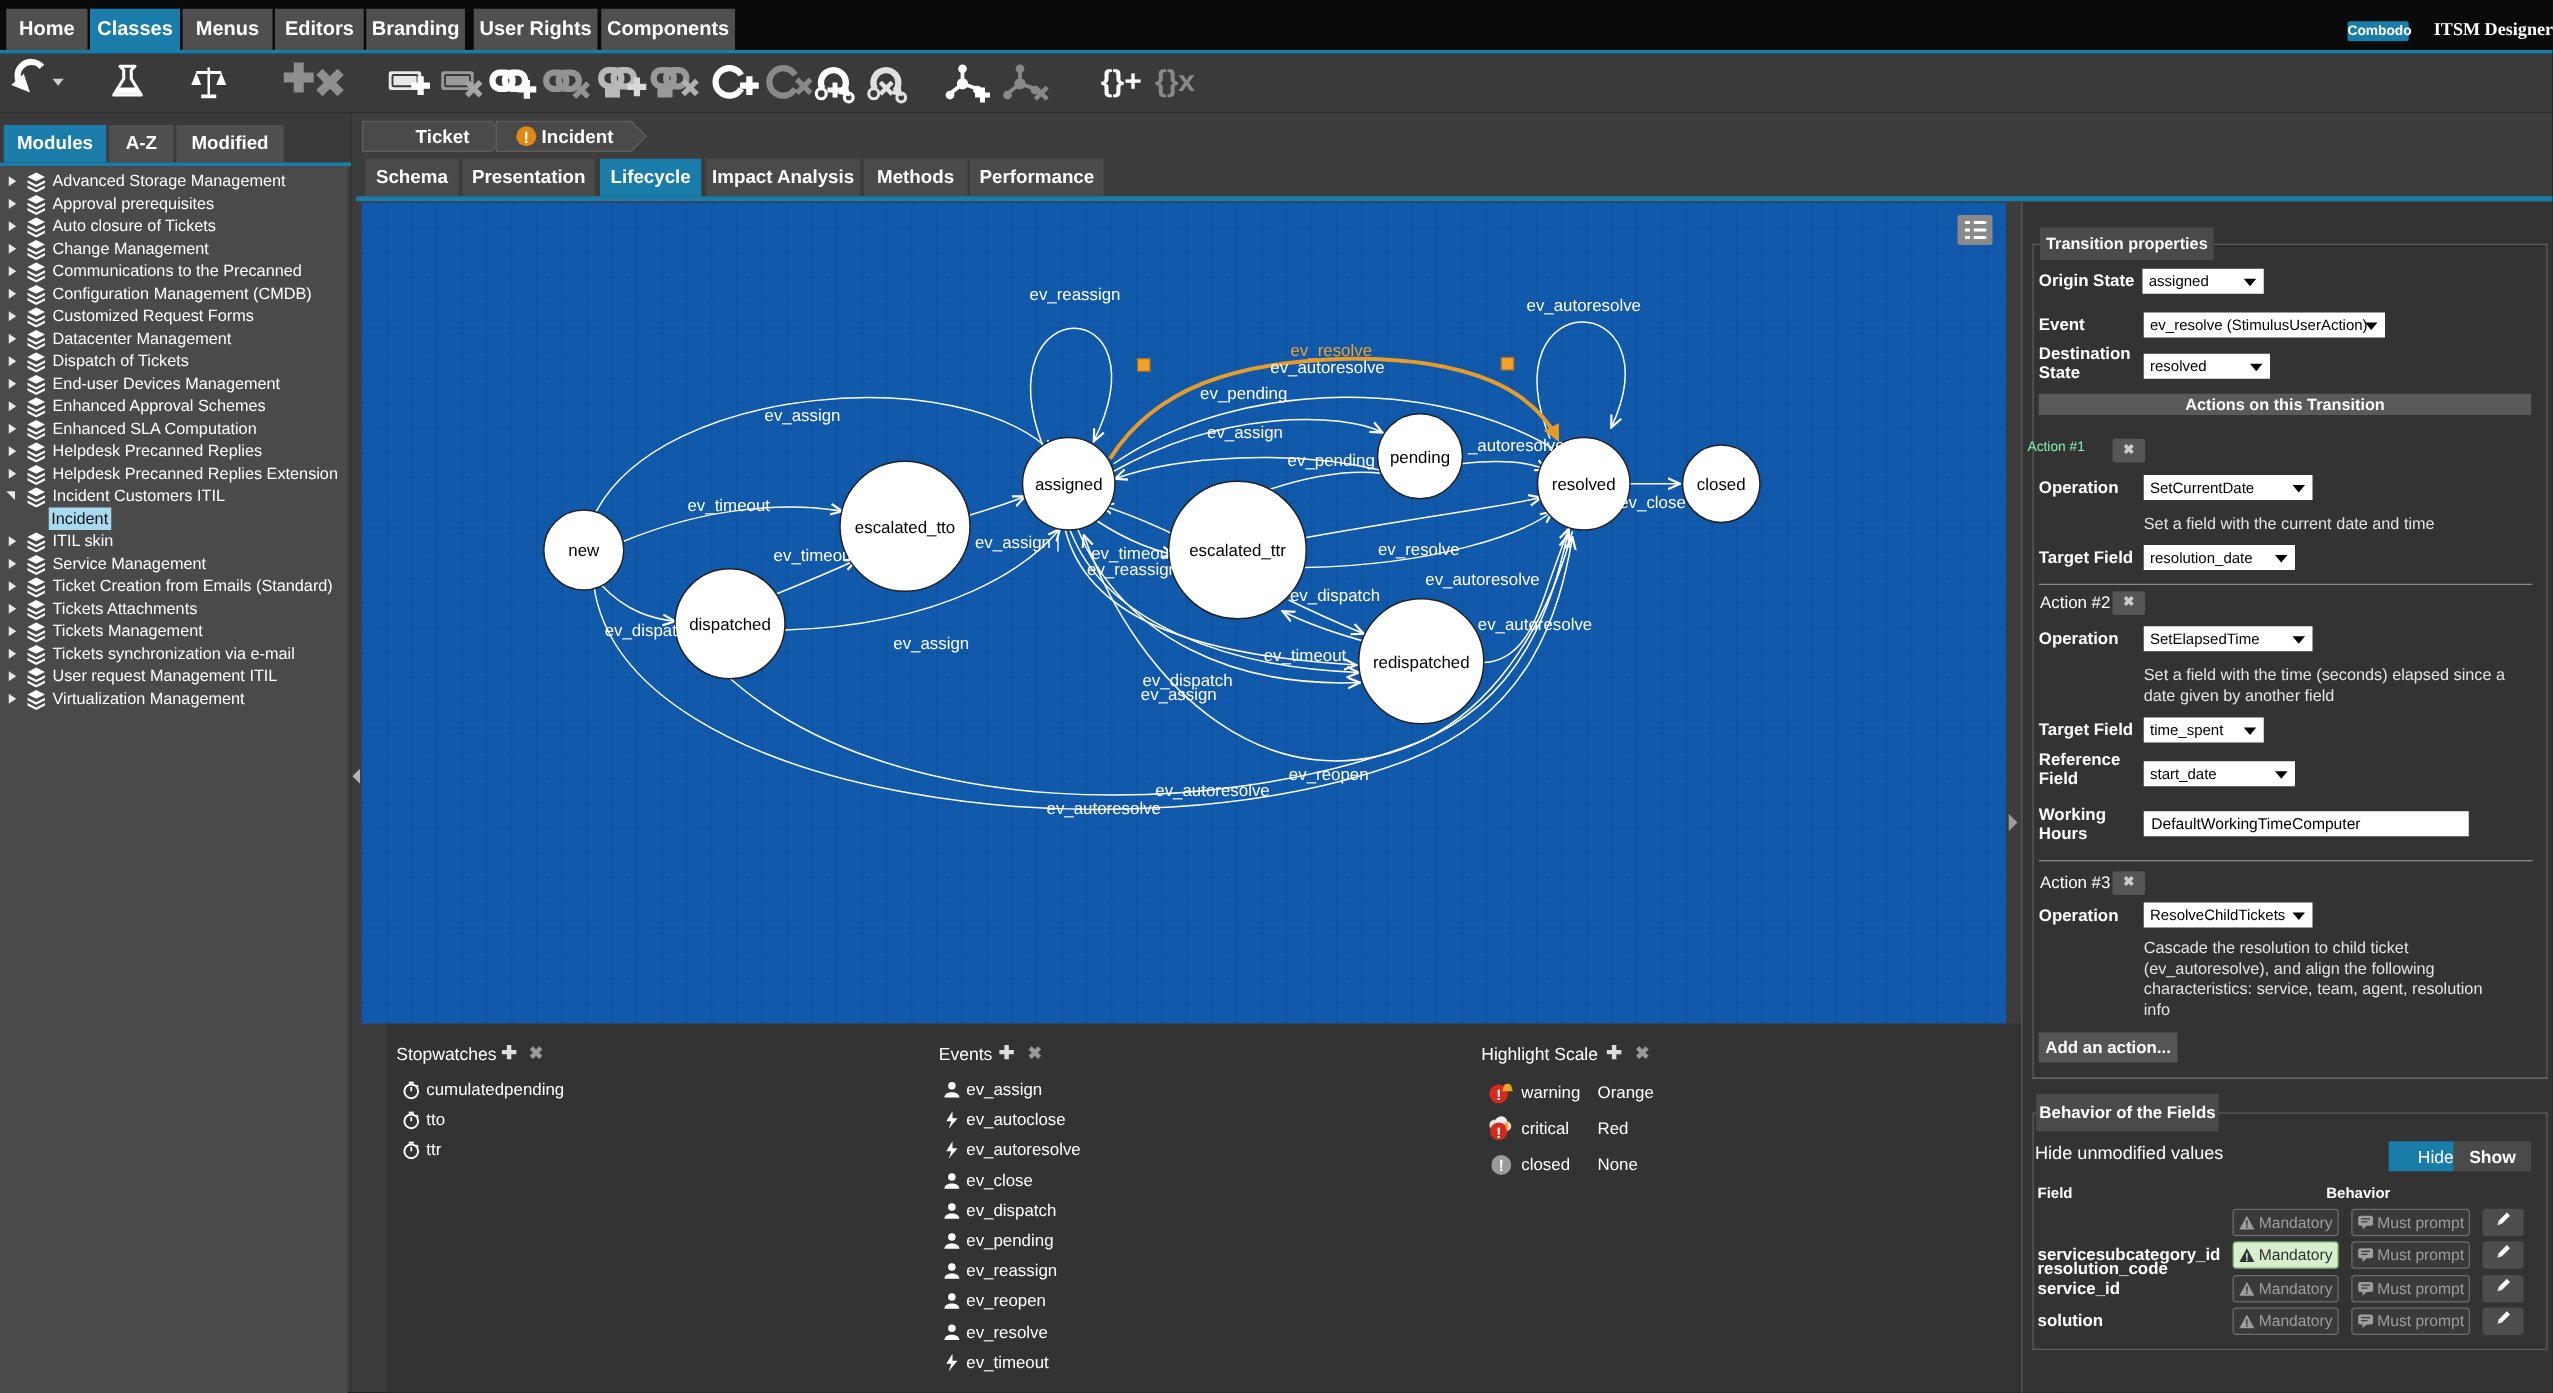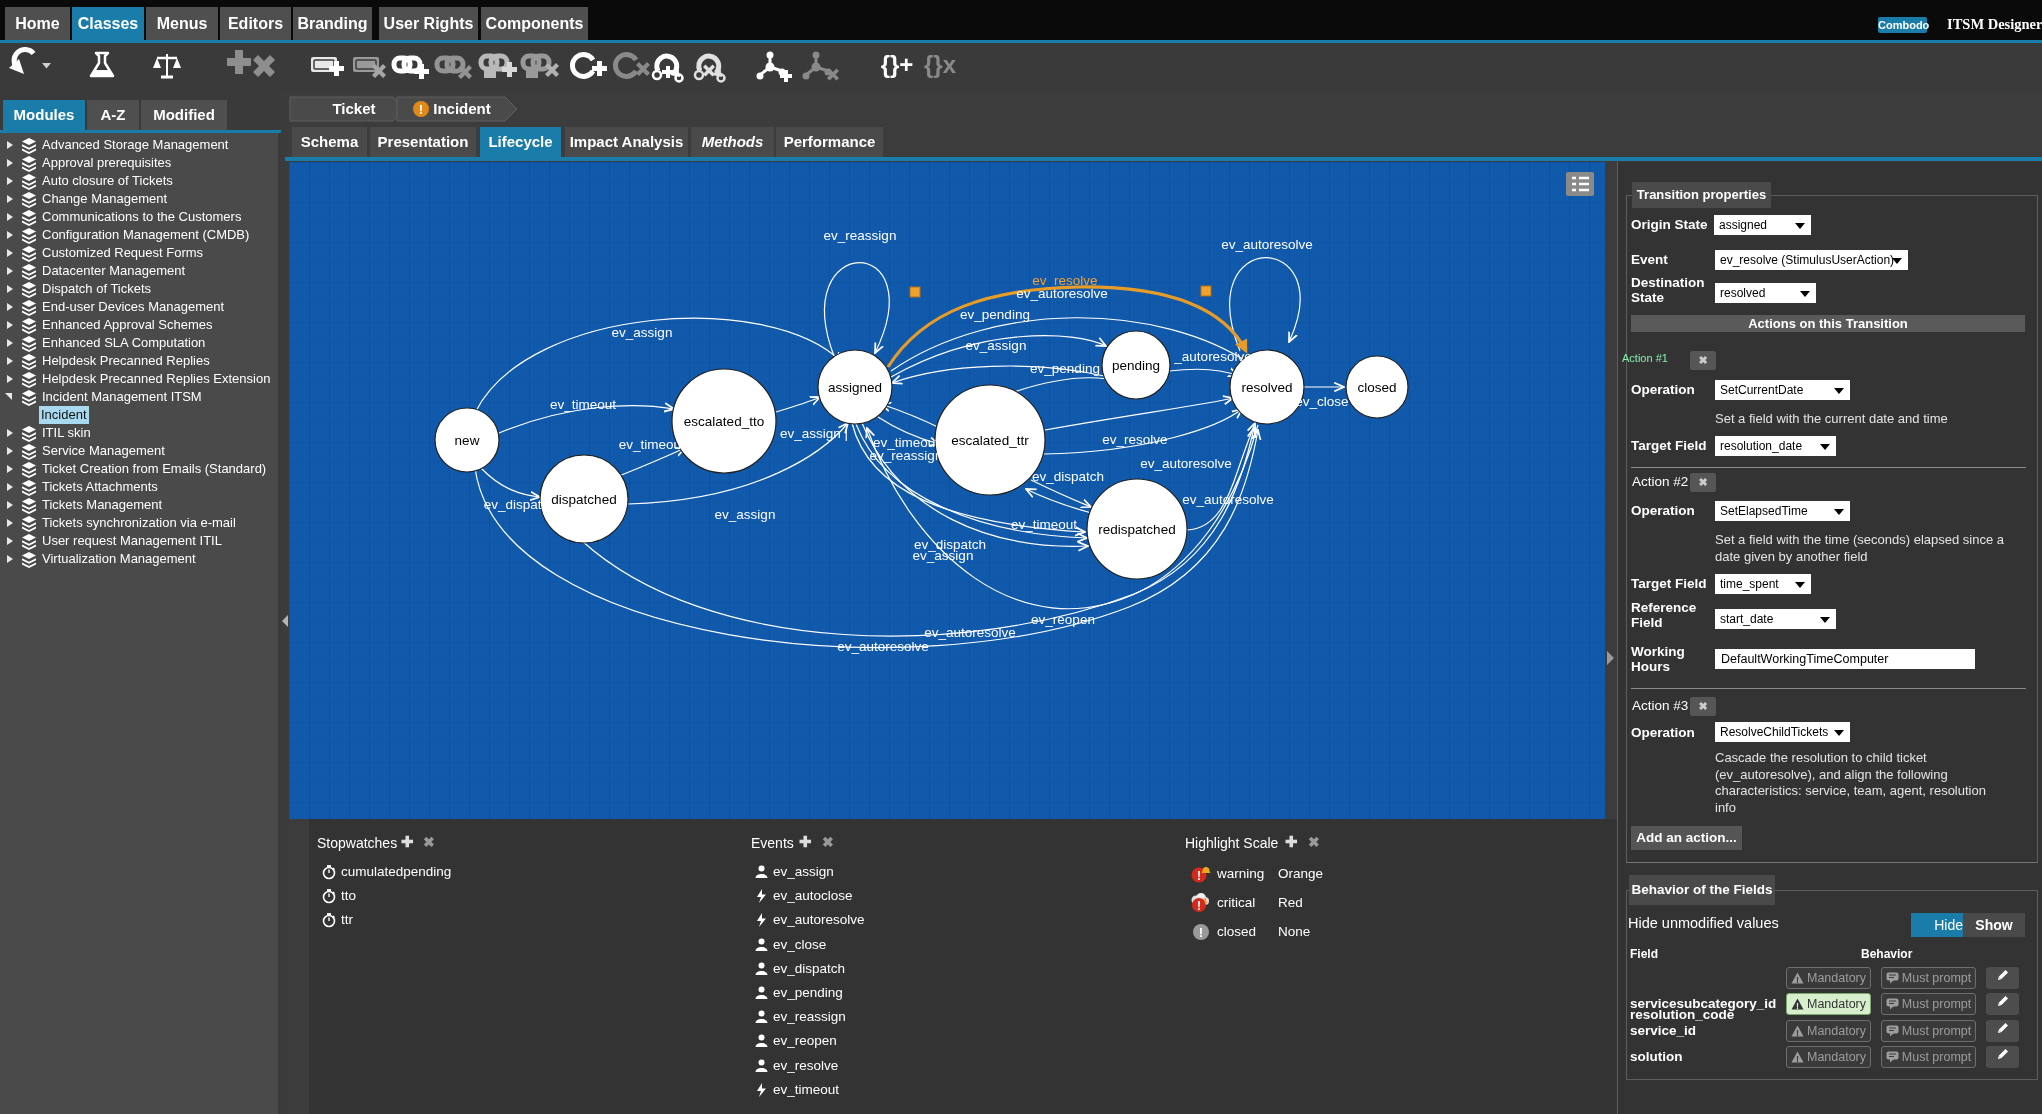--- a/index.html
+++ b/index.html
@@ -212,21 +212,21 @@
           <svg class="licon" width="16" height="17">
             <use href="#layericon"></use>
           </svg>
           <span class="lbl">Change Management</span>
         </div>
       <div class="ti" style="top:75px;">
           <span class="exp"></span>
           <svg class="licon" width="16" height="17">
             <use href="#layericon"></use>
           </svg>
-          <span class="lbl">Communications to the Customers</span>
+          <span class="lbl">Communications to the Precanned</span>
         </div>
       <div class="ti" style="top:93px;">
           <span class="exp"></span>
           <svg class="licon" width="16" height="17">
             <use href="#layericon"></use>
           </svg>
           <span class="lbl">Configuration Management (CMDB)</span>
         </div>
       <div class="ti" style="top:111px;">
           <span class="exp"></span>
@@ -282,21 +282,21 @@
           <svg class="licon" width="16" height="17">
             <use href="#layericon"></use>
           </svg>
           <span class="lbl">Helpdesk Precanned Replies Extension</span>
         </div>
       <div class="ti" style="top:255px;">
           <span class="expo"></span>
           <svg class="licon" width="16" height="17">
             <use href="#layericon"></use>
           </svg>
-          <span class="lbl">Incident Management ITSM</span>
+          <span class="lbl">Incident Customers ITIL</span>
         </div>
       <div class="ti" style="top:273px;">
           <span class="lbl" style="left:39px;background:#a8d9ef;color:#111;padding:0 2px;">Incident</span>
         </div>
       <div class="ti" style="top:291px;">
           <span class="exp"></span>
           <svg class="licon" width="16" height="17">
             <use href="#layericon"></use>
           </svg>
           <span class="lbl">ITIL skin</span>
@@ -362,21 +362,21 @@
       <circle cx="136" cy="13" r="8" fill="#e08914"></circle>
       <text x="136" y="18" fill="#fff" font-weight="bold" font-size="13" text-anchor="middle" font-family="Liberation Sans">!</text>
       <text x="177" y="18" fill="#fff" font-weight="bold" font-size="15" text-anchor="middle" font-family="Liberation Sans">Incident</text>
     </svg>
   </div>
 
   <div class="mtab" style="left:292px;width:75px;">Schema</div>
   <div class="mtab" style="left:370px;width:106px;">Presentation</div>
   <div class="mtab act" style="left:480px;width:81px;">Lifecycle</div>
   <div class="mtab" style="left:565px;width:123px;">Impact Analysis</div>
-  <div class="mtab" style="left:691px;width:83px;font-style:italic;">Methods</div>
+  <div class="mtab" style="left:691px;width:83px;">Methods</div>
   <div class="mtab" style="left:776px;width:107px;">Performance</div>
   <div id="blueline2"></div>
 
   <div id="diagram">
   <svg width="1316" height="657" style="position:absolute;left:0;top:0;">
     <defs>
       <pattern id="grid" width="20" height="20" patternUnits="userSpaceOnUse">
         <rect width="20" height="20" fill="#1159ab"></rect>
         <path d="M0,0 L0,20" stroke="#0b4890" stroke-width="1"></path>
         <path d="M0,0 L20,0" stroke="#0b4890" stroke-width="1" stroke-dasharray="2,2"></path>

